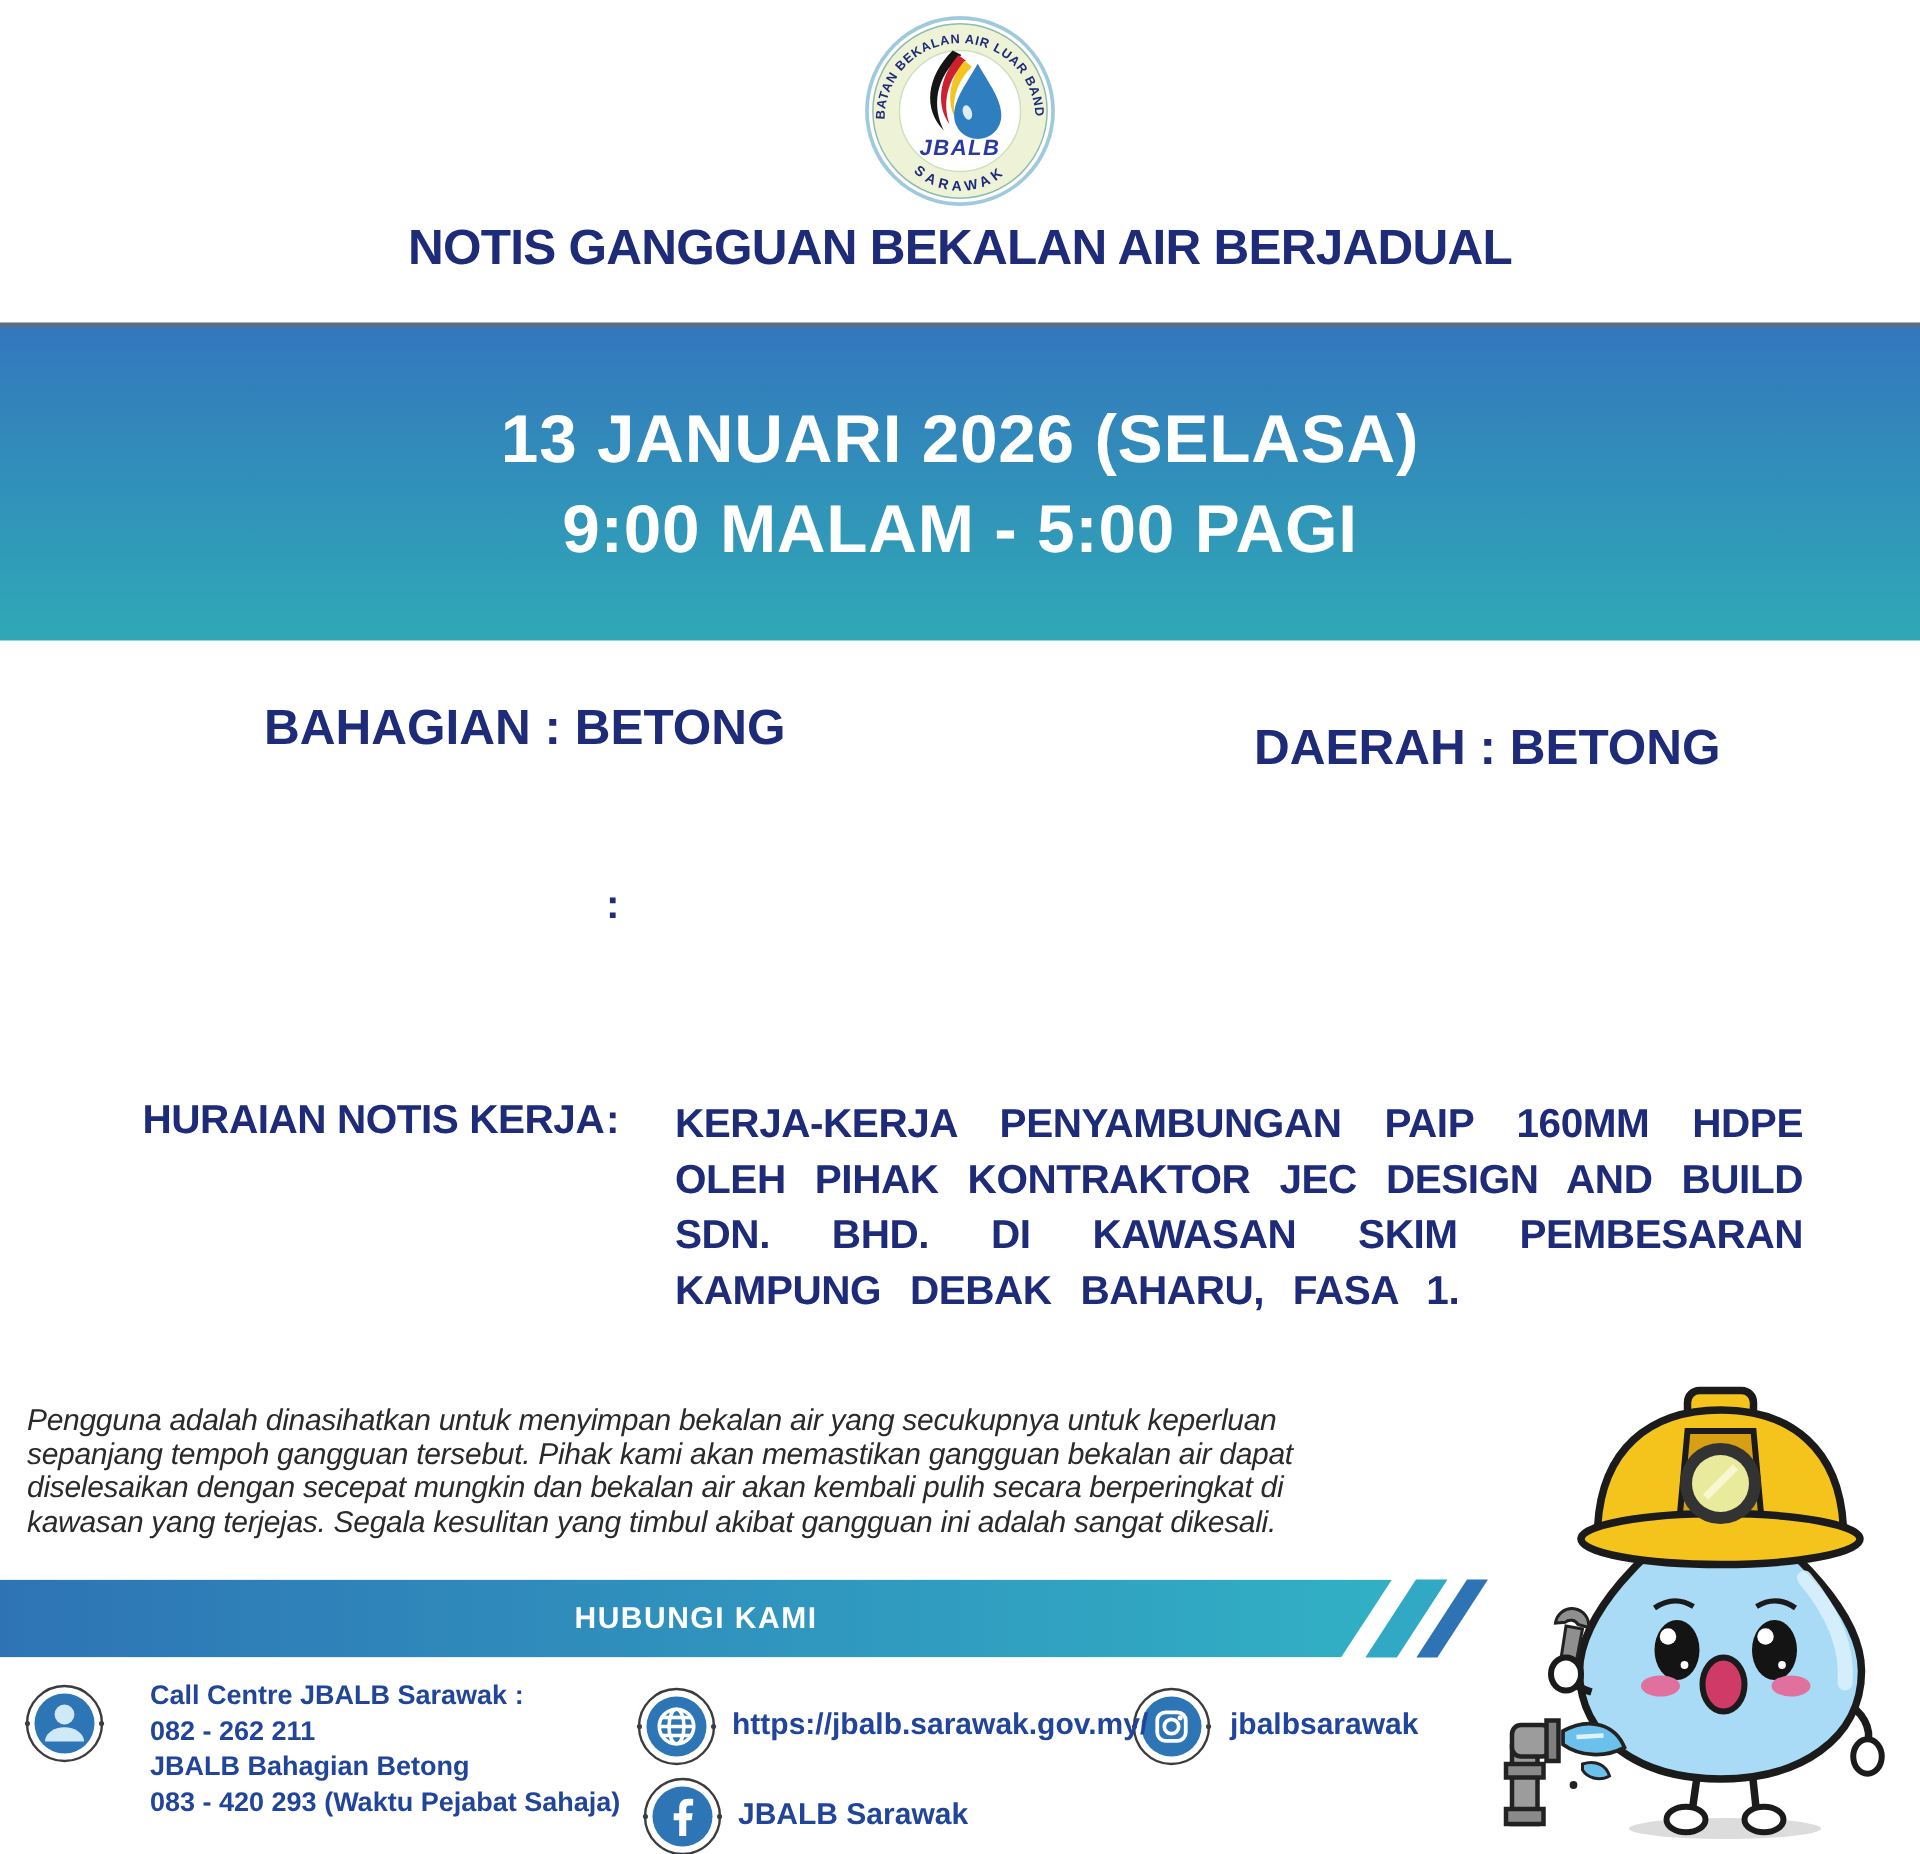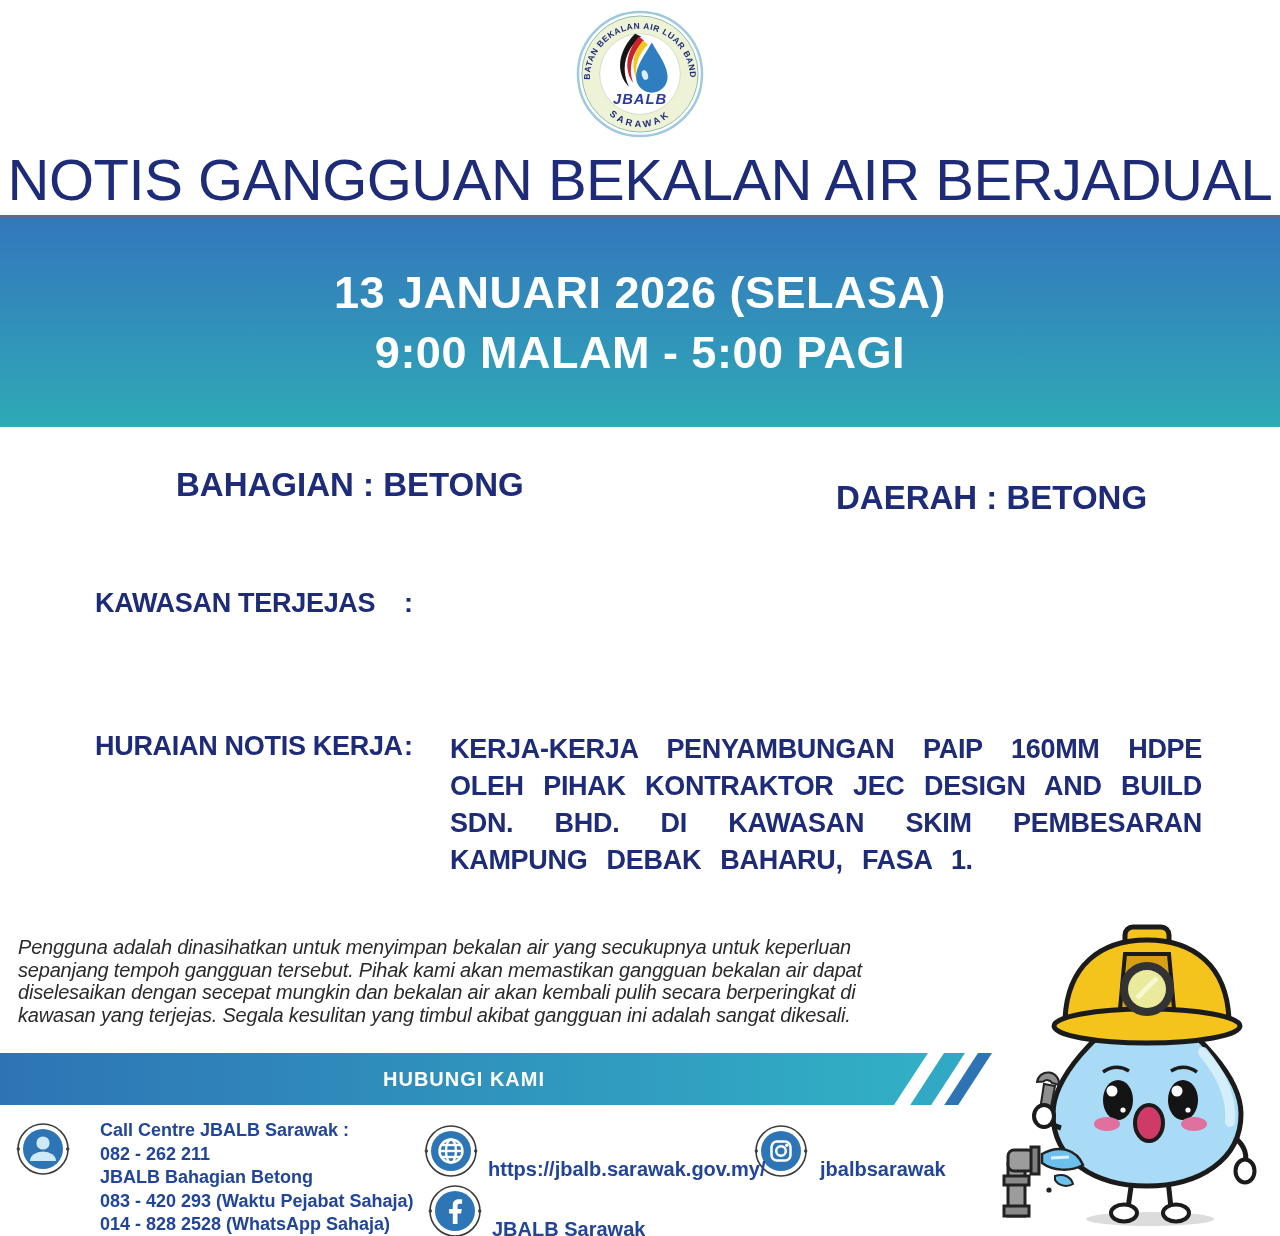--- a/index.html
+++ b/index.html
@@ -2,21 +2,21 @@
 <html style="--navy: #1d2b78; --contact_navy: #21459a; --banner_top: #3377bd; --banner_bottom: #2fa9b6; --bar_left: #2e74b5; --bar_right: #31b0c5; --stripe_teal: #31a9c4; --stripe_blue: #2e74b5; --icon_blue: #2e75b6;"><head>
 <meta charset="utf-8">
 <style>
   html,body{margin:0;padding:0;background:#fff;}
   .page{position:relative;width:1280px;height:1236px;background:#fff;overflow:hidden;
         font-family:"Liberation Sans", sans-serif;}
 
   
   .logo{position:absolute;left:576px;top:10px;width:128px;height:128px;}
   .main-title{position:absolute;left:0;top:146px;width:100%;text-align:center;
-    font-size:58px;font-weight:400;color:var(--navy);letter-spacing:-0.5px;}
+    font-size:33px;font-weight:700;color:var(--navy);letter-spacing:-0.5px;}
 
   
   .banner{position:absolute;left:0;top:215px;width:1280px;height:212px;
     background:linear-gradient(180deg,var(--banner_top) 0%,var(--banner_bottom) 100%);
     border-top:3px solid #5c6d80;box-sizing:border-box;
     display:flex;flex-direction:column;align-items:center;justify-content:center;gap:8px;}
   .banner-line{color:#ffffff;font-size:45px;font-weight:800;letter-spacing:.5px;}
 
   
   .region-bahagian{position:absolute;left:176px;top:466px;font-size:33px;font-weight:800;color:var(--navy);}
@@ -46,21 +46,21 @@
   .stripe-2{left:978px;width:14px;background:var(--stripe_blue);}
 
   
   .contact-icon{position:absolute;width:54px;height:54px;}
   .icon-person{left:16px;top:1122px;}
   .icon-globe{left:424px;top:1124px;}
   .icon-facebook{left:428px;top:1184px;}
   .icon-instagram{left:754px;top:1124px;}
   .call-centre{position:absolute;left:100px;top:1119px;color:var(--contact_navy);
     font-size:18px;font-weight:800;line-height:23.5px;}
-  .contact-text{position:absolute;color:var(--contact_navy);font-size:20px;font-weight:800;margin-top:19px;}
+  .contact-text{position:absolute;color:var(--contact_navy);font-size:20px;font-weight:800;}
   .website-text{left:488px;top:1139px;}
   .facebook-text{left:492px;top:1199px;}
   .instagram-text{left:820px;top:1139px;}
 
   
   .mascot{position:absolute;left:985px;top:914px;width:295px;height:322px;}
 </style>
 </head>
 <body>
 
@@ -97,21 +97,20 @@
   <div class="main-title">NOTIS GANGGUAN BEKALAN AIR BERJADUAL</div>
 
   <div class="banner">
     <div class="banner-line">13 JANUARI 2026 (SELASA)</div>
     <div class="banner-line">9:00 MALAM - 5:00 PAGI</div>
   </div>
 
   <div class="region-bahagian">BAHAGIAN : BETONG</div>
   <div class="region-daerah">DAERAH : BETONG</div>
 
-  <div class="detail-label kawasan-label">KAWASAN TERJEJAS</div>
   <div class="detail-colon kawasan-colon">:</div>
 
   <div class="detail-label huraian-label">HURAIAN NOTIS KERJA</div>
   <div class="detail-colon huraian-colon">:</div>
   <div class="detail-value huraian-value">KERJA-KERJA PENYAMBUNGAN PAIP 160MM HDPE OLEH PIHAK KONTRAKTOR JEC DESIGN AND BUILD SDN. BHD. DI KAWASAN SKIM PEMBESARAN KAMPUNG DEBAK BAHARU, FASA 1.</div>
 
   <div class="advisory">Pengguna adalah dinasihatkan untuk menyimpan bekalan air yang secukupnya untuk keperluan sepanjang tempoh gangguan tersebut. Pihak kami akan memastikan gangguan bekalan air dapat diselesaikan dengan secepat mungkin dan bekalan air akan kembali pulih secara berperingkat di kawasan yang terjejas. Segala kesulitan yang timbul akibat gangguan ini adalah sangat dikesali.</div>
 
   <div class="contact-bar">
     <div class="contact-heading">HUBUNGI KAMI</div>
@@ -158,21 +157,20 @@
     <rect x="17.5" y="17.5" width="19" height="19" rx="5.5" fill="none" stroke="#ffffff" stroke-width="2.5"></rect>
     <circle cx="27" cy="27" r="4.8" fill="none" stroke="#ffffff" stroke-width="2.5"></circle>
     <circle cx="32.8" cy="21.2" r="1.7" fill="#ffffff"></circle>
   </svg>
 
   <div class="call-centre">
     <div>Call Centre JBALB Sarawak :</div>
     <div>082 - 262 211</div>
     <div>JBALB Bahagian Betong</div>
     <div>083 - 420 293 (Waktu Pejabat Sahaja)</div>
-    <div>014 - 828 2528 (WhatsApp Sahaja)</div>
   </div>
   <div class="contact-text website-text">https://jbalb.sarawak.gov.my/</div>
   <div class="contact-text facebook-text">JBALB Sarawak</div>
   <div class="contact-text instagram-text">jbalbsarawak</div>
 
   <svg class="mascot" viewBox="0 0 295 322">
 
     <ellipse cx="165" cy="305" rx="64" ry="7" fill="#dcdcdc"></ellipse>
 
     <g stroke="#1b1b1b">

